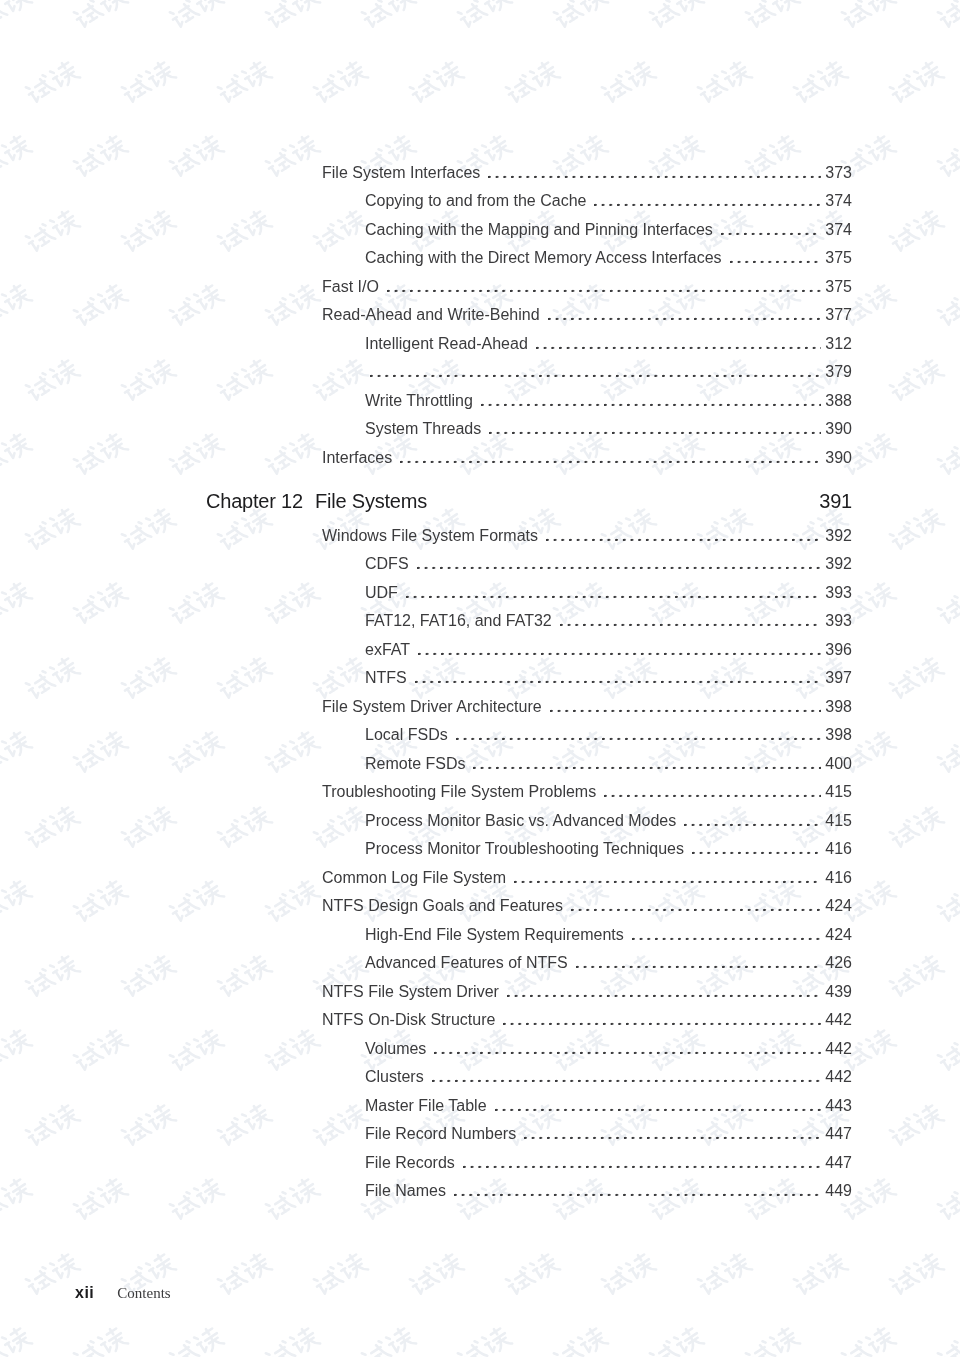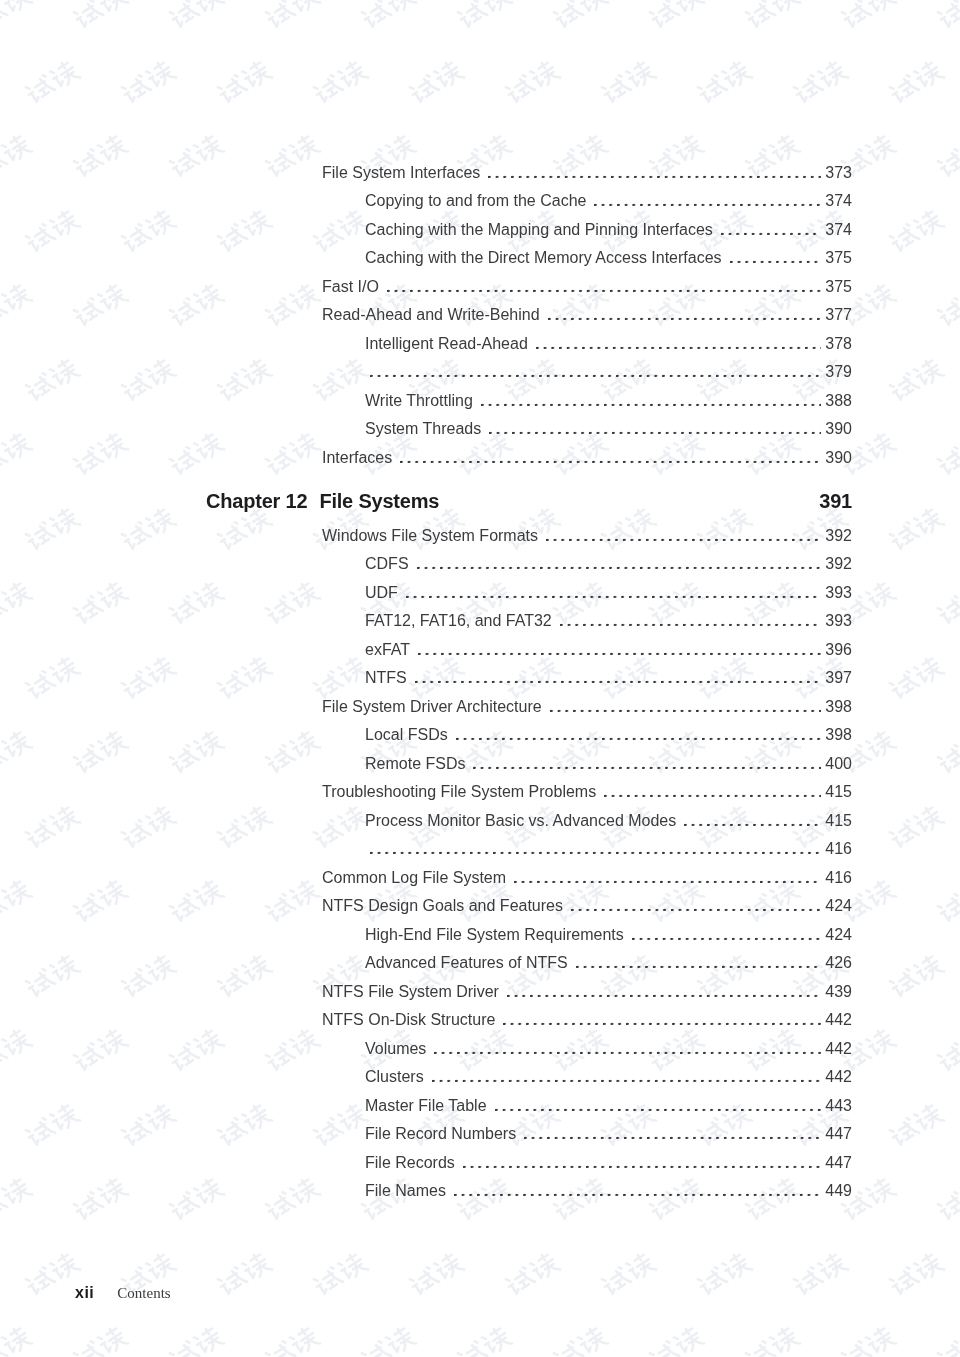--- a/index.html
+++ b/index.html
@@ -28,21 +28,21 @@
   .toc-row .page-num { line-height:21px; padding-left:2px; }
   .toc-row.level2 { padding-left:43px; }
   .leader {
     flex:1 1 auto; height:4px; margin:0 2px 4px 5px;
     background-image:radial-gradient(circle at 1.3px 1.9px, var(--text,#3b3b3d) 1.12px, rgba(0,0,0,0) 1.45px);
     background-size:7.7px 4px; background-repeat:repeat-x;
   }
   .chapter {
     display:flex; align-items:flex-end;
     margin:15px 0 4.5px -116px;
-    font-weight:bold; font-size:20px; line-height:30px;
+    font-weight:normal; font-size:20px; line-height:30px;
     letter-spacing:-0.2px; color:var(--heading,#1d1d1f);justify-content:space-between;
   }
   .chapter .ctitle { margin-left:12px; }
   .chapter .spacer { flex:1 1 auto; }
   .footer {
     position:absolute; left:75px; top:1284px;
     display:flex; align-items:baseline; color:var(--heading,#1d1d1f);
   }
   .footer .folio { font-weight:bold; font-size:16px; letter-spacing:0.5px; }
   .footer .flabel { margin-left:23px; font-size:15px; color:var(--text,#3b3b3d);font-family:Liberation Serif, serif; }
@@ -715,21 +715,21 @@
             <span class="page-num">375</span>
           </div>
           <div class="toc-row level1">
             <span class="title">Read-Ahead and Write-Behind</span>
             <div class="leader"></div>
             <span class="page-num">377</span>
           </div>
           <div class="toc-row level2">
             <span class="title">Intelligent Read-Ahead</span>
             <div class="leader"></div>
-            <span class="page-num">378</span>
+            <span class="page-num">312</span>
           </div>
           <div class="toc-row level2">
             <div class="leader"></div>
             <span class="page-num">379</span>
           </div>
           <div class="toc-row level2">
             <span class="title">Write Throttling</span>
             <div class="leader"></div>
             <span class="page-num">388</span>
           </div>
@@ -802,20 +802,21 @@
             <span class="title">Troubleshooting File System Problems</span>
             <div class="leader"></div>
             <span class="page-num">415</span>
           </div>
           <div class="toc-row level2">
             <span class="title">Process Monitor Basic vs. Advanced Modes</span>
             <div class="leader"></div>
             <span class="page-num">415</span>
           </div>
           <div class="toc-row level2">
+            <span class="title">Process Monitor Troubleshooting Techniques</span>
             <div class="leader"></div>
             <span class="page-num">416</span>
           </div>
           <div class="toc-row level1">
             <span class="title">Common Log File System</span>
             <div class="leader"></div>
             <span class="page-num">416</span>
           </div>
           <div class="toc-row level1">
             <span class="title">NTFS Design Goals and Features</span>

